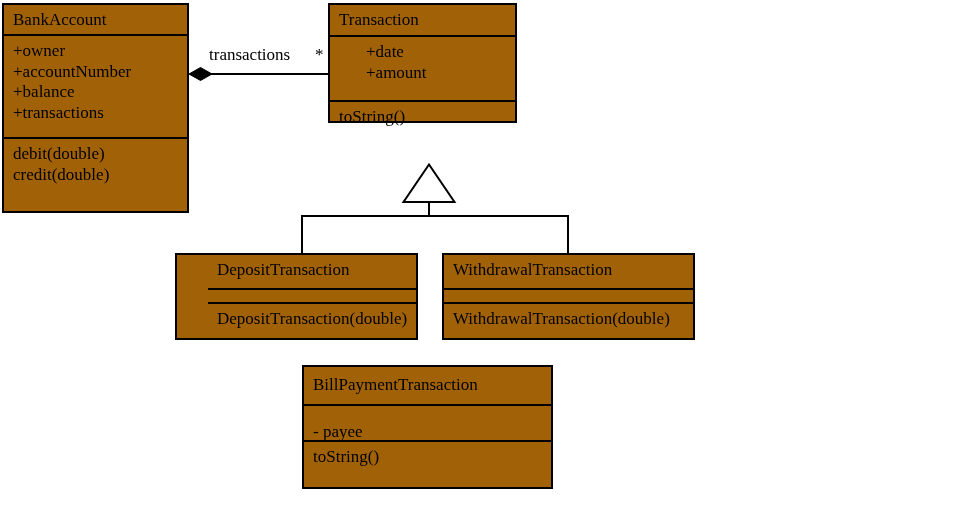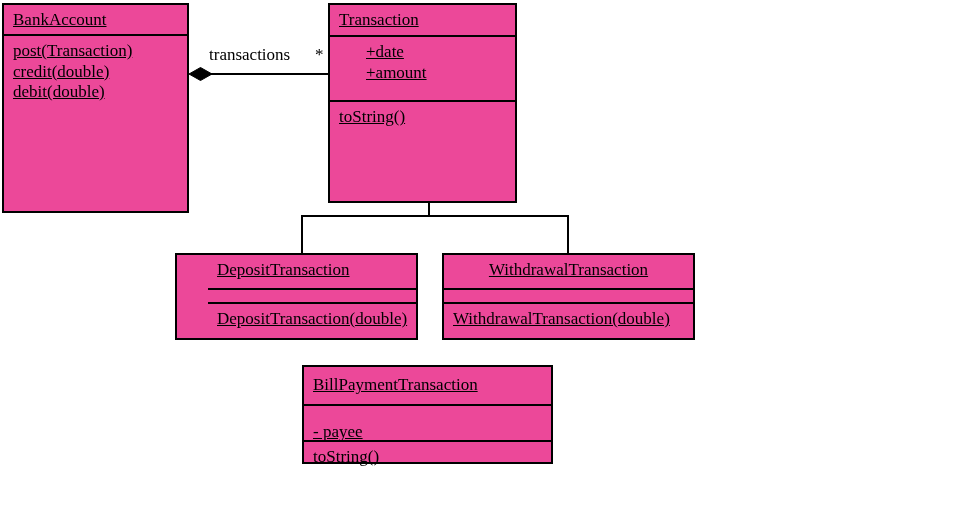--- a/index.html
+++ b/index.html
@@ -8,24 +8,23 @@
     width:975px; height:506px;
     background:#ffffff;
     font-family:"Liberation Serif","DejaVu Serif",serif;
     font-size:17px;
     color:#000000;
     overflow:hidden;
   }
   #connectors { position:absolute; left:0; top:0; width:975px; height:506px; }
   .uml-box {
     position:absolute;
-    background:#ec4899;
+    background:#a16207;
     border:2px solid #000000;
     box-sizing:border-box;
-    text-decoration:underline;
   }
   .uml-title {
     box-sizing:border-box;
     padding:4px 9px 0 9px;
     line-height:21px;
     white-space:nowrap;
     overflow:hidden;
   }
   .uml-sec {
     box-sizing:border-box;
@@ -39,36 +38,36 @@
     position:absolute;
     line-height:20px;
     white-space:nowrap;
   }
   
   #b-bank { left:2px; top:3px; width:187px; height:210px; }
   #b-bank .uml-title { height:29px; }
   #b-bank .sec-attrs { height:103px; }
   #b-bank .sec-methods { height:74px; }
   
-  #b-trans { left:328px; top:3px; width:189px; height:200px; }
+  #b-trans { left:328px; top:3px; width:189px; height:120px; }
   #b-trans .uml-title { height:30px; }
   #b-trans .sec-attrs { height:65px;padding-left:36px; }
   #b-trans .sec-methods { height:61px; }
   
   #b-dep { left:175px; top:253px; width:243px; height:87px;padding-left:31px; }
   #b-dep .uml-title { height:33px; }
   #b-dep .sec-attrs { height:14px; padding:0; }
   #b-dep .sec-methods { height:36px;text-align:right; }
   
   #b-with { left:442px; top:253px; width:253px; height:87px; }
-  #b-with .uml-title { height:33px;text-align:center; }
+  #b-with .uml-title { height:33px; }
   #b-with .sec-attrs { height:14px; padding:0; }
   #b-with .sec-methods { height:36px; }
   
-  #b-bill { left:302px; top:365px; width:251px; height:99px; }
+  #b-bill { left:302px; top:365px; width:251px; height:124px; }
   #b-bill .uml-title { height:37px; padding-top:7px; }
   #b-bill .sec-attrs { height:36px; padding-top:16px; }
   #b-bill .sec-methods { height:56px; }
   #lbl-assoc { left:209px; top:45px; }
   #lbl-mult  { left:315px; top:45px; }
 </style>
 </head>
 <body>
 
 <div id="canvas">
@@ -83,24 +82,29 @@
     <line x1="302" y1="215" x2="302" y2="253" stroke="#000000" stroke-width="2"></line>
     <line x1="568" y1="215" x2="568" y2="253" stroke="#000000" stroke-width="2"></line>
     <polygon points="429,164.5 403.5,202 454.5,202" fill="#ffffff" stroke="#000000" stroke-width="2"></polygon>
   </svg>
 
   <div class="edge-label" id="lbl-assoc">transactions</div>
   <div class="edge-label" id="lbl-mult">*</div>
 
   <div class="uml-box" id="b-bank">
     <div class="uml-title">BankAccount</div>
+    <div class="uml-sec sec-attrs">
+      <div class="uml-line">+owner</div>
+      <div class="uml-line">+accountNumber</div>
+      <div class="uml-line">+balance</div>
+      <div class="uml-line">+transactions</div>
+    </div>
     <div class="uml-sec sec-methods">
-      <div class="uml-line">post(Transaction)</div>
+      <div class="uml-line">debit(double)</div>
       <div class="uml-line">credit(double)</div>
-      <div class="uml-line">debit(double)</div>
     </div>
   </div>
 
   <div class="uml-box" id="b-trans">
     <div class="uml-title">Transaction</div>
     <div class="uml-sec sec-attrs">
       <div class="uml-line">+date</div>
       <div class="uml-line">+amount</div>
     </div>
     <div class="uml-sec sec-methods">

